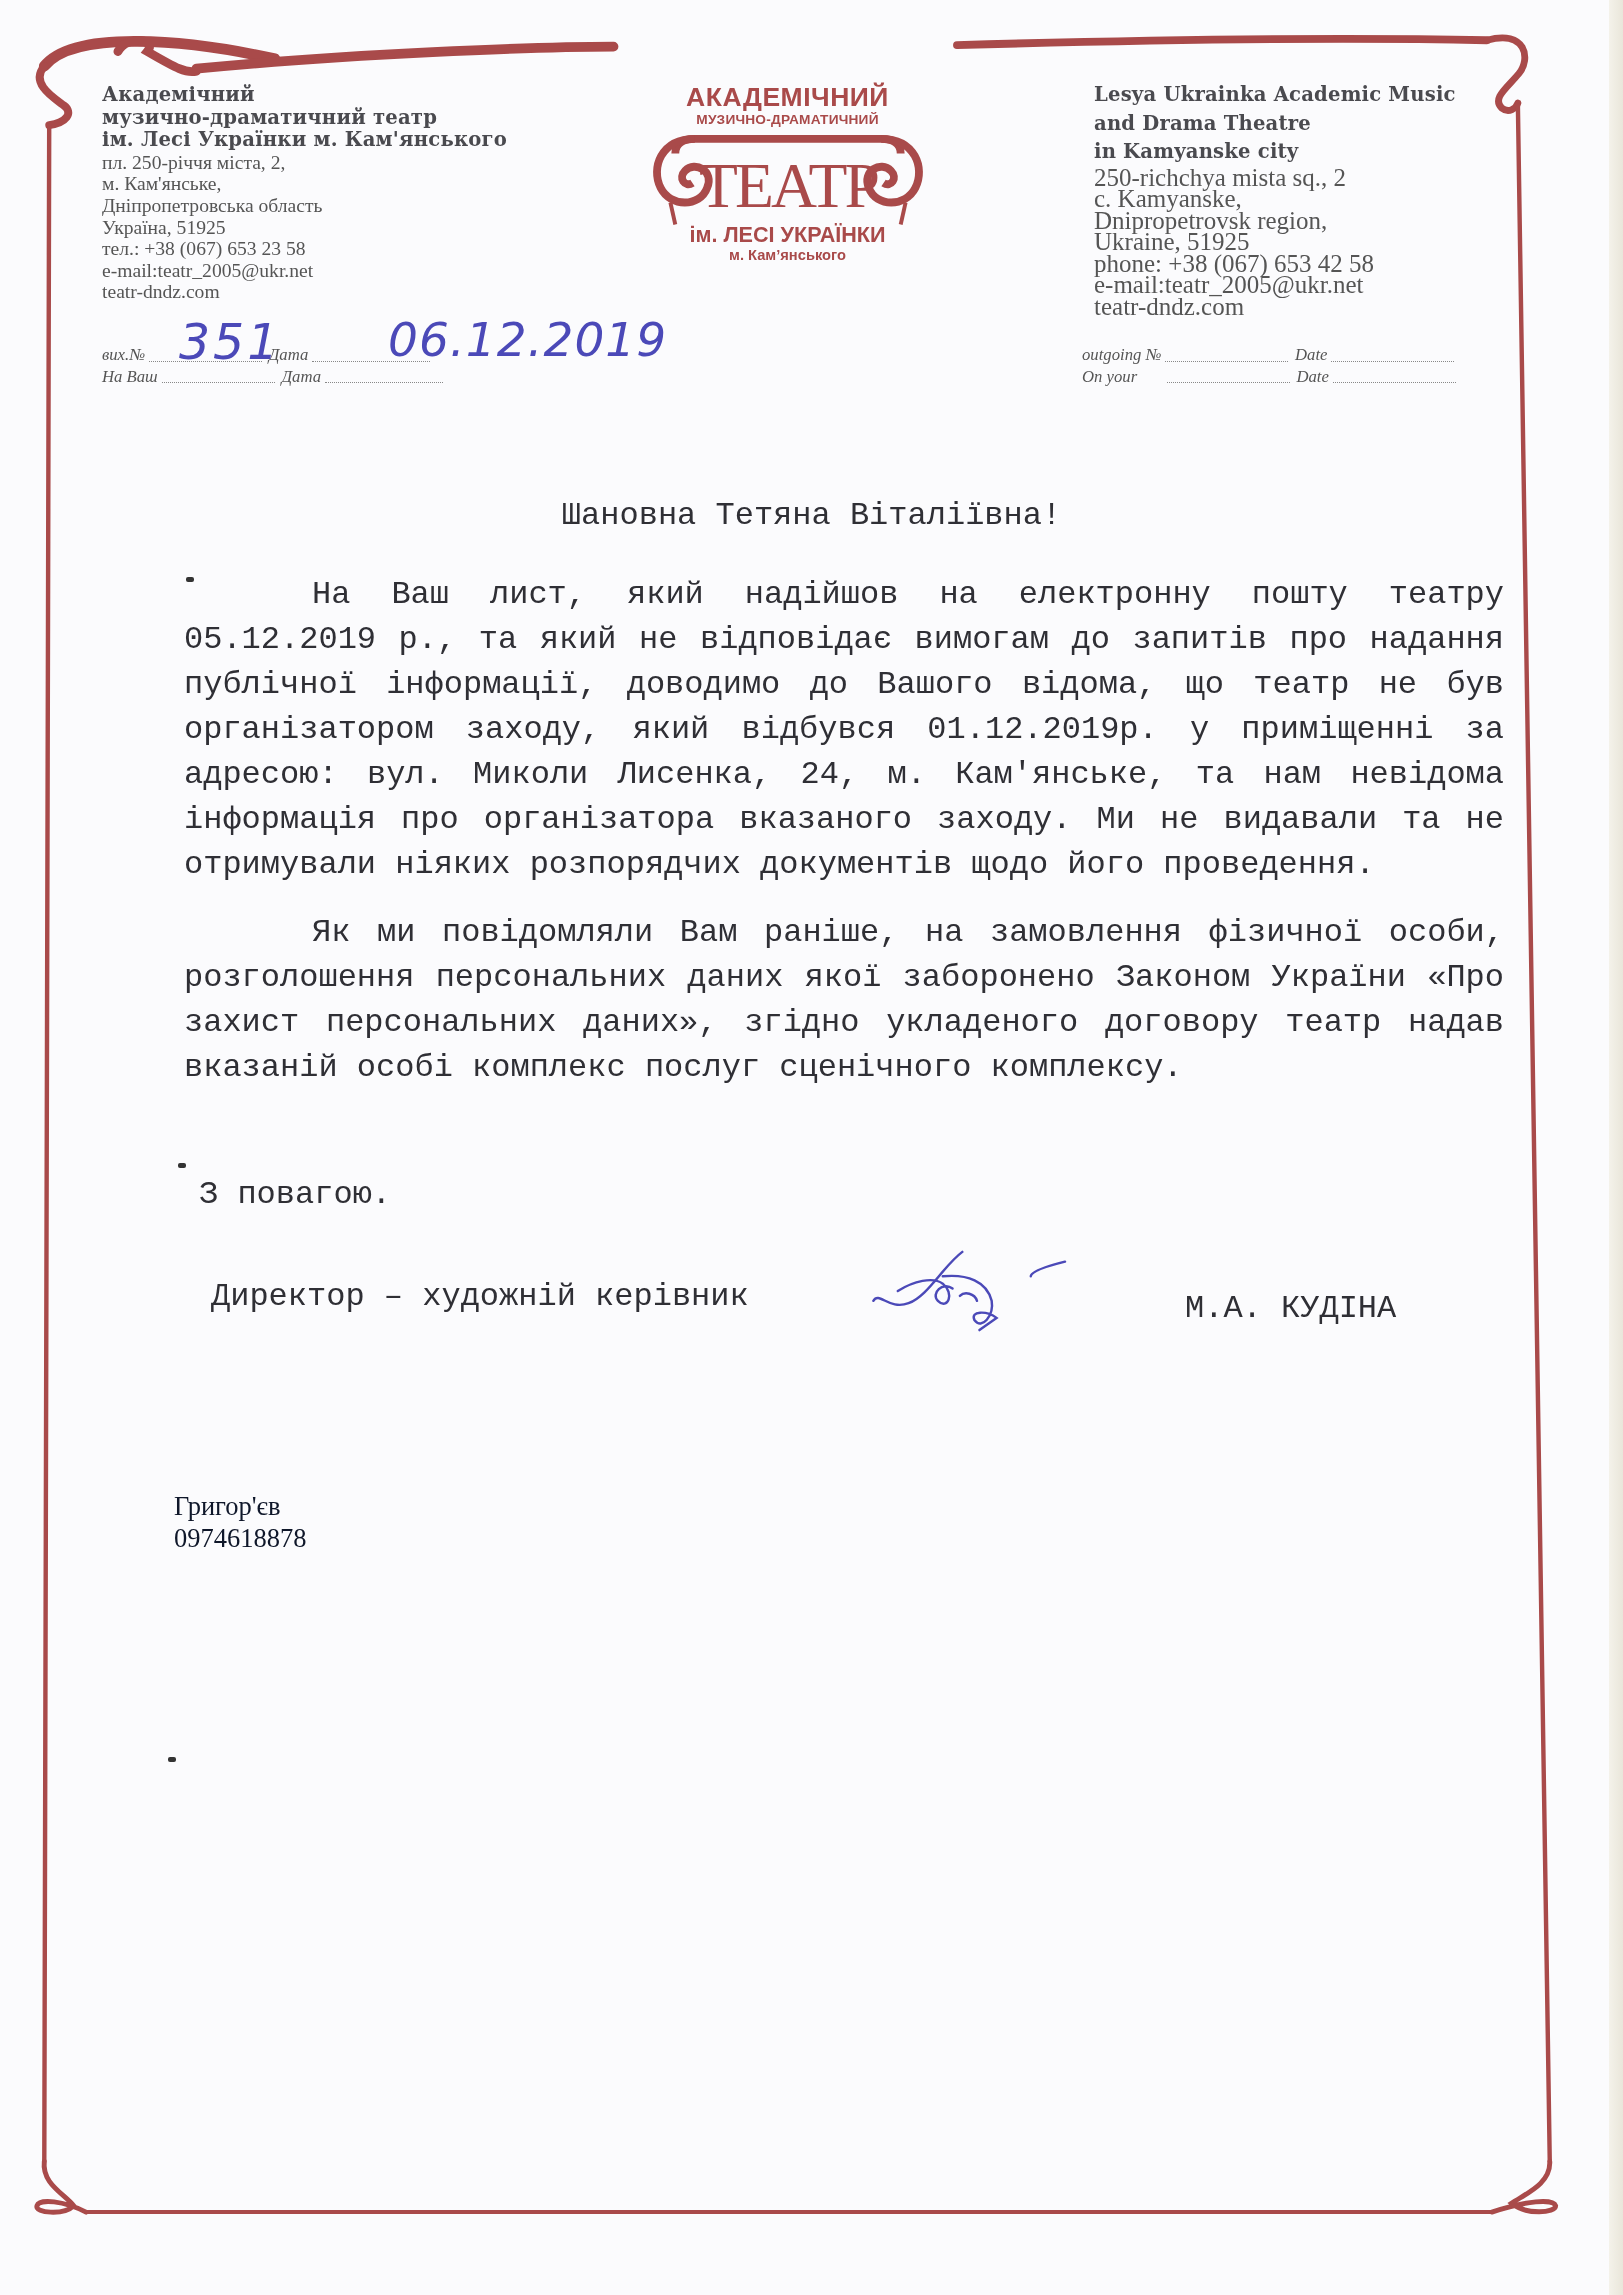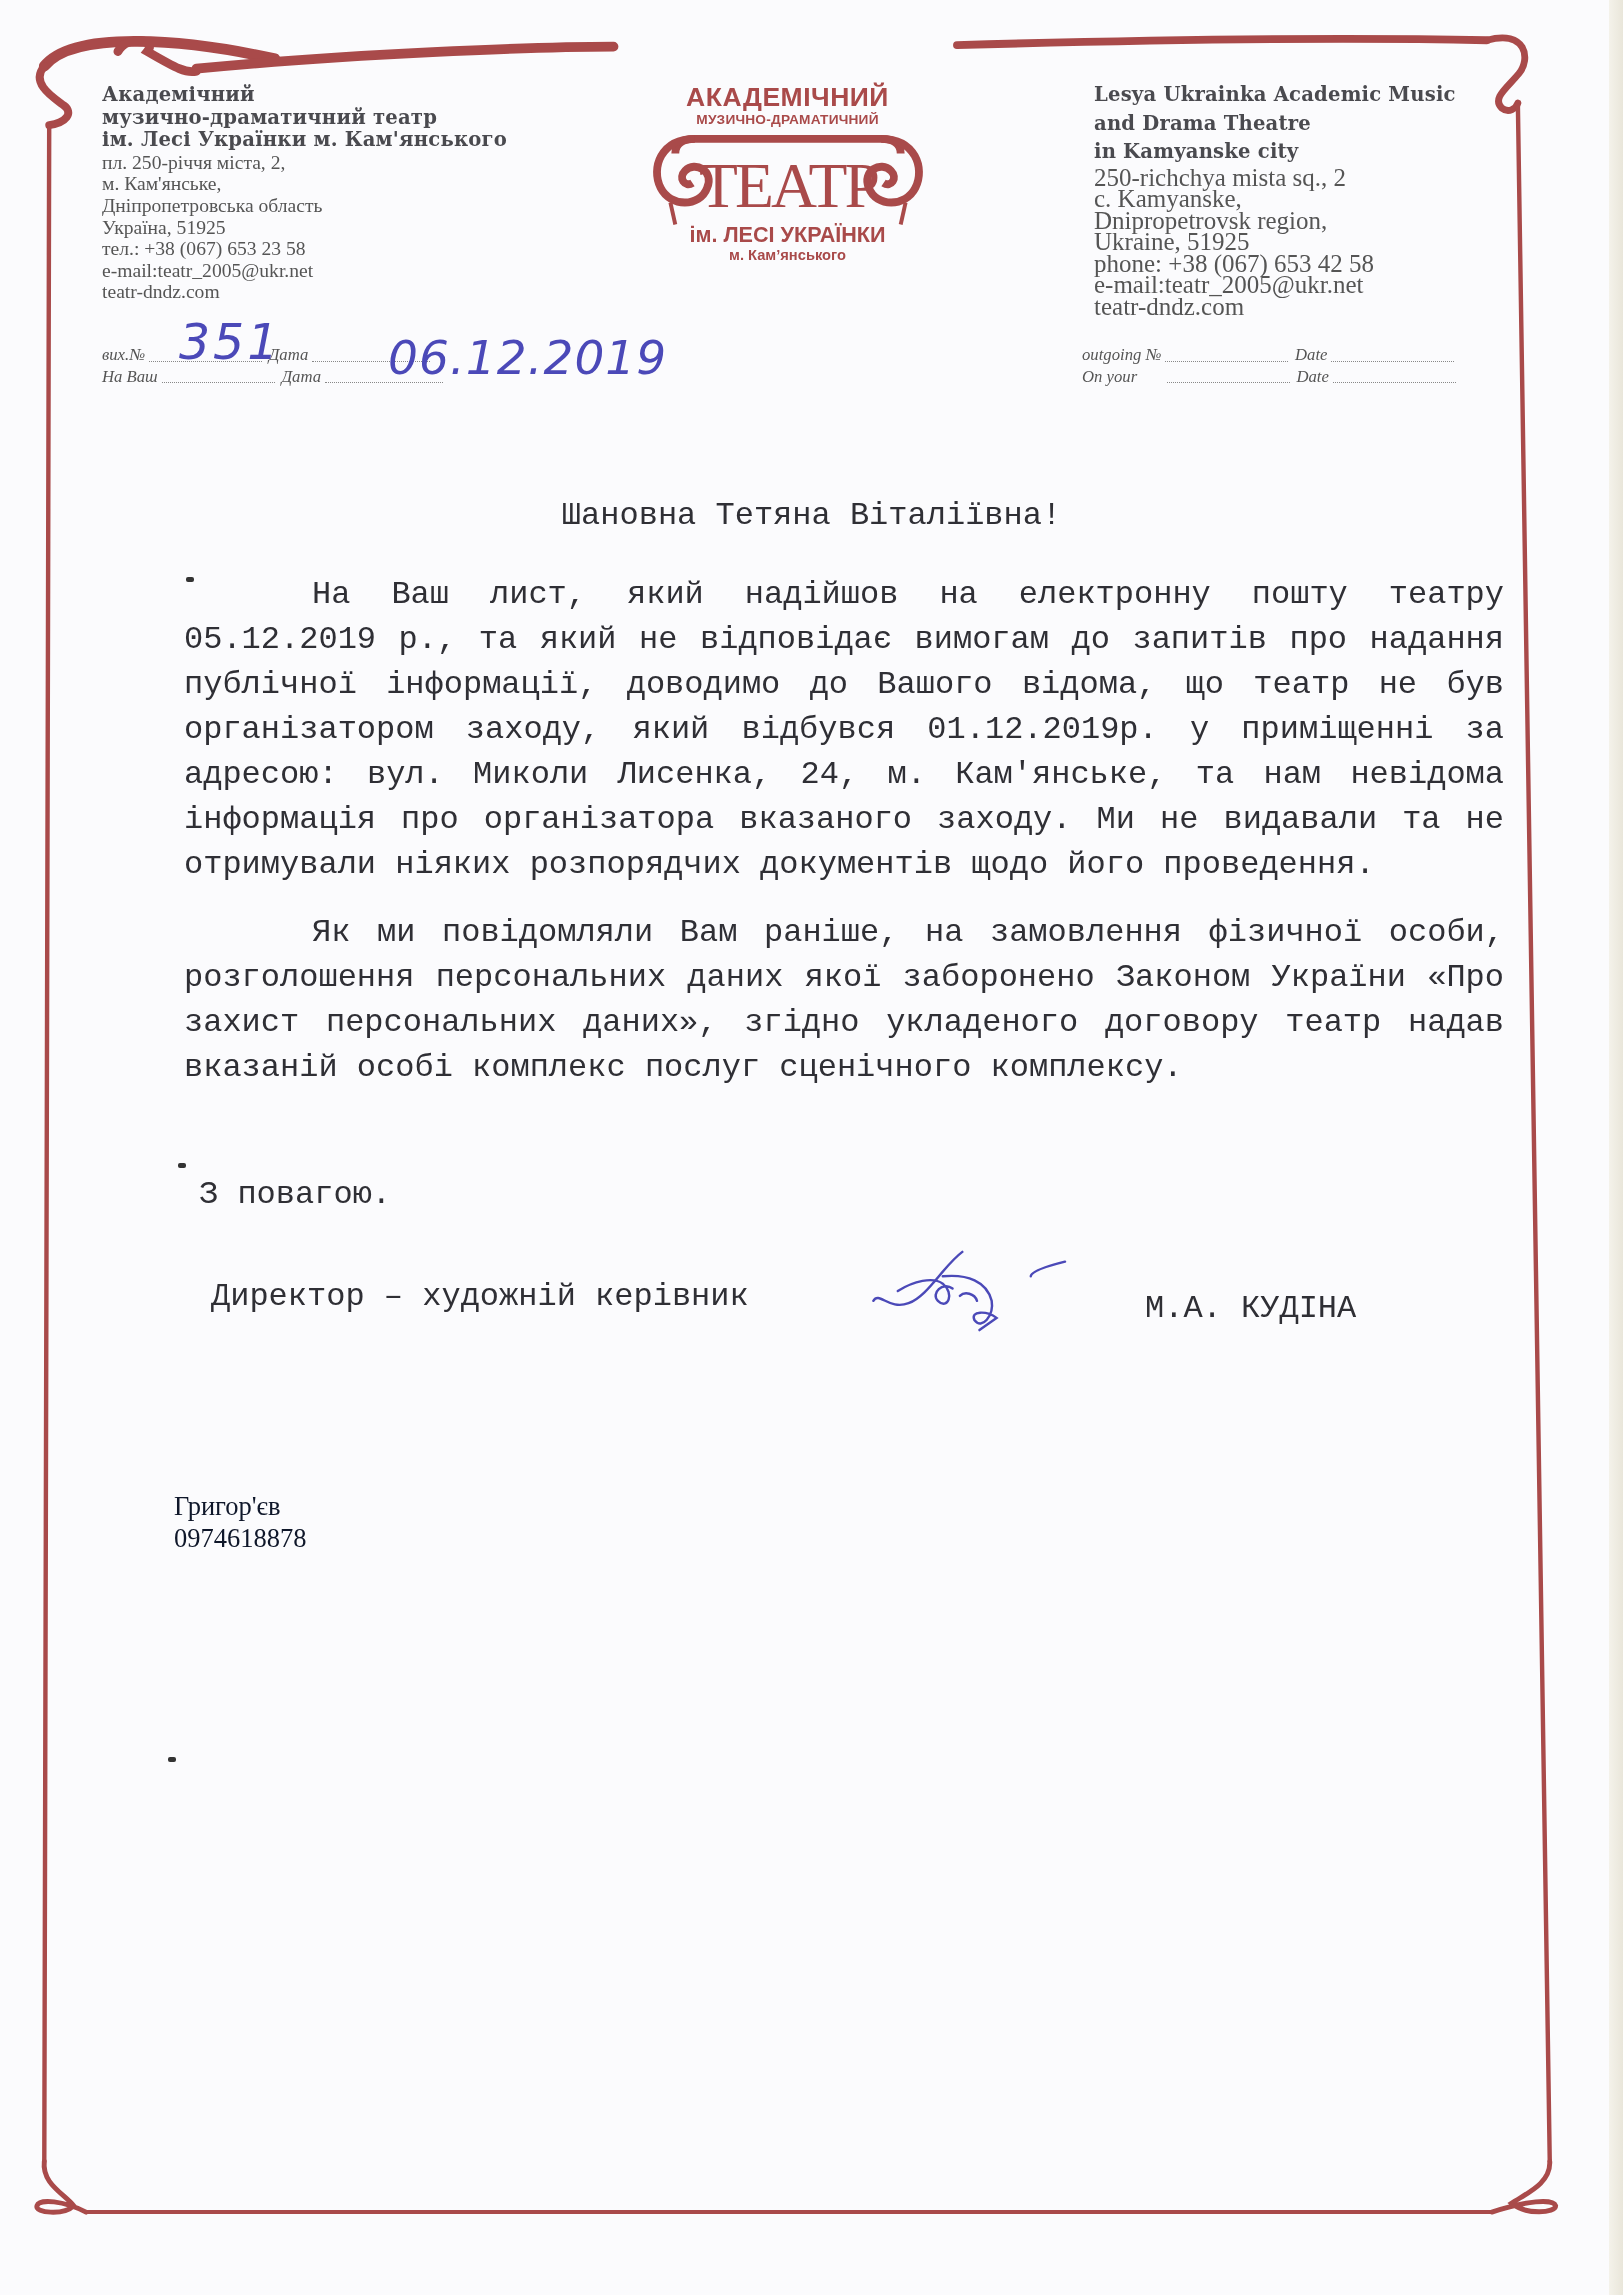--- a/index.html
+++ b/index.html
@@ -64,21 +64,21 @@
   }
   .salutation { position: absolute; left: 0; width: 1623px; top: 493px; text-align: center; }
   .para {
     position: absolute; left: 184px; width: 1320px; text-align: justify;
     text-indent: 128px;
   }
   .p1 { top: 572px; }
   .p2 { top: 910px; }
   .closing { position: absolute; left: 179px; top: 1172px; margin-left: 20px; }
   .sign-title { position: absolute; left: 179px; top: 1274px; margin-left: 32px; }
-  .sign-name { position: absolute; left: 1145px; top: 1286px; }
+  .sign-name { position: absolute; left: 1185px; top: 1286px; }
   .signature { position: absolute; left: 869px; top: 1247px; }
 
   .contact {
     position: absolute; left: 174px; top: 1490px;
     font-family: "Liberation Serif", serif; font-size: 26.5px; line-height: 32px; color: #0f172a;
   }
   .dot { position: absolute; width: 7.9px; height: 5.4px; background: #333; border-radius: 2px; }
 </style>
 </head>
 <body>
@@ -161,21 +161,21 @@
     <span class="blank" style="width:118px;"></span>
   </div>
   <div class="row">
     <span>На Ваш</span>
     <span class="blank" style="width:113px;"></span>
     <span>Дата</span>
     <span class="blank" style="width:118px;"></span>
   </div>
 </div>
 <div class="handwritten" style="left:179px; top:314px; font-size:49px; letter-spacing:2.9px;">351</div>
-<div class="handwritten" style="left:388px; top:330px; font-size:47px; letter-spacing:1px;">06.12.2019</div>
+<div class="handwritten" style="left:388px; top:312px; font-size:47px; letter-spacing:1px;">06.12.2019</div>
 
 <div class="ref" style="left:1082px; top:344px;">
   <div class="row">
     <span>outgoing №</span>
     <span class="blank" style="width:123px;"></span>
     <span>Date</span>
     <span class="blank" style="width:123px;"></span>
   </div>
   <div class="row">
     <span>On your</span>

